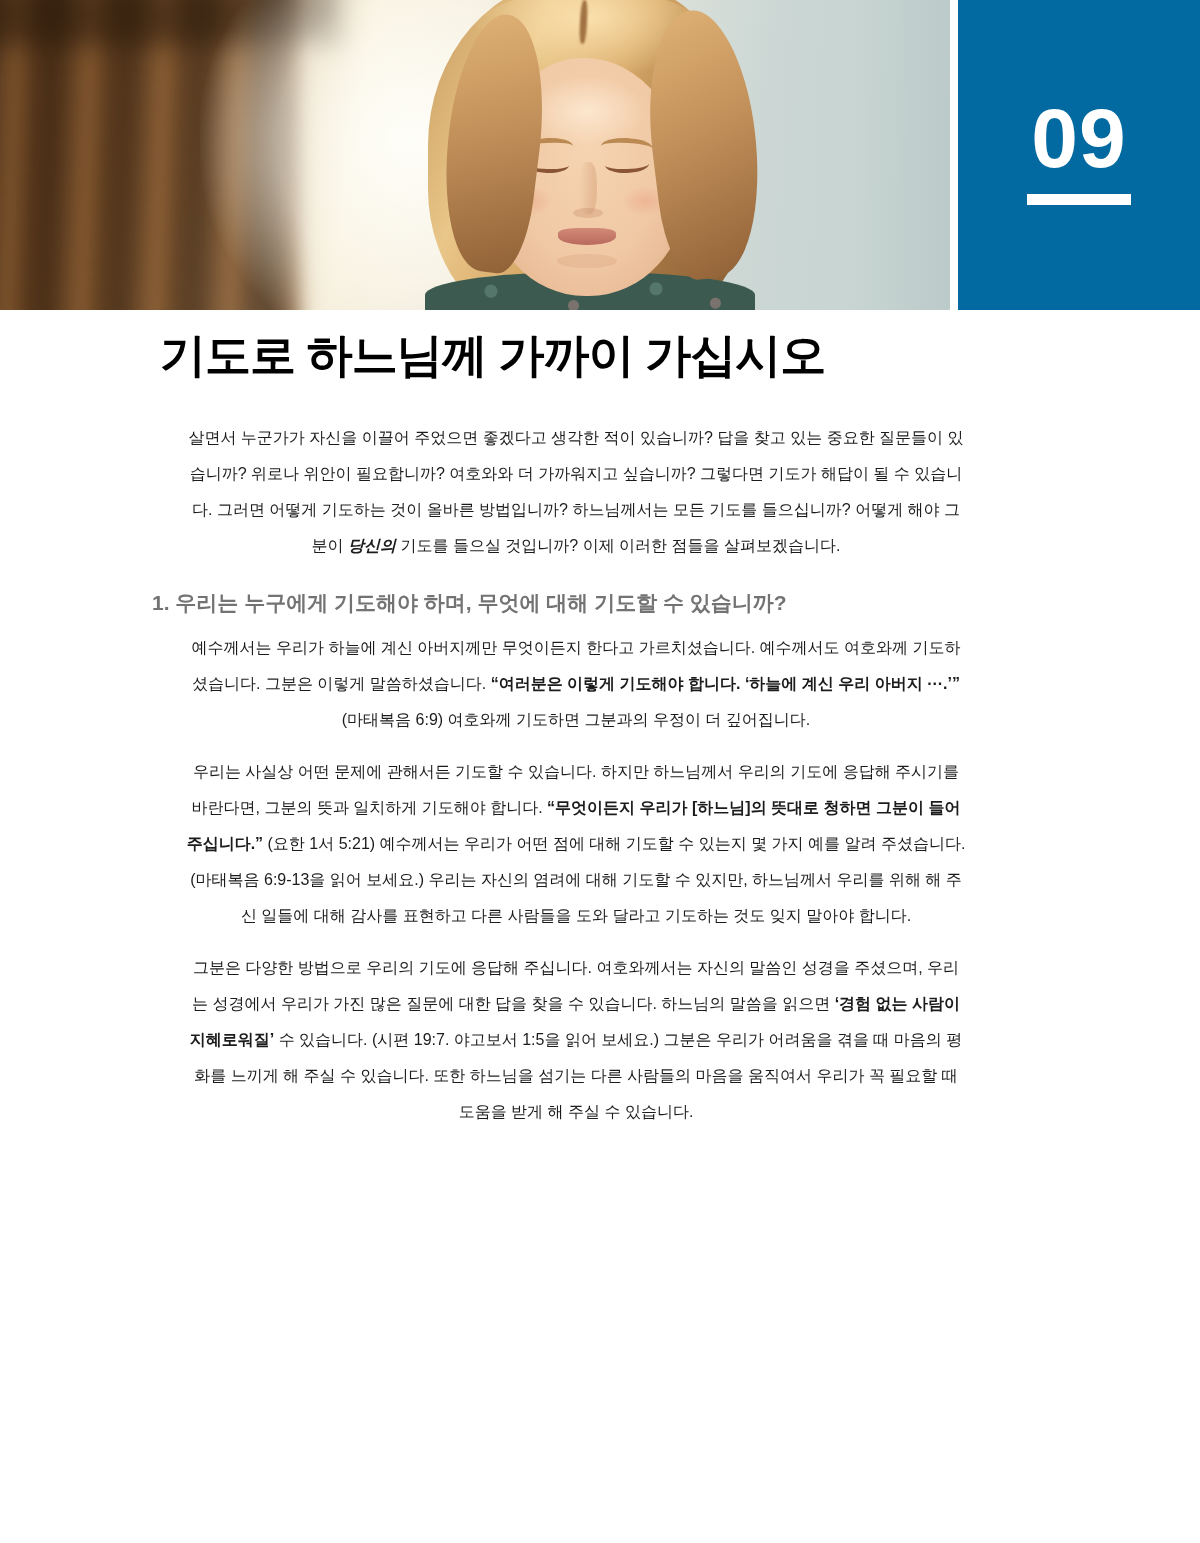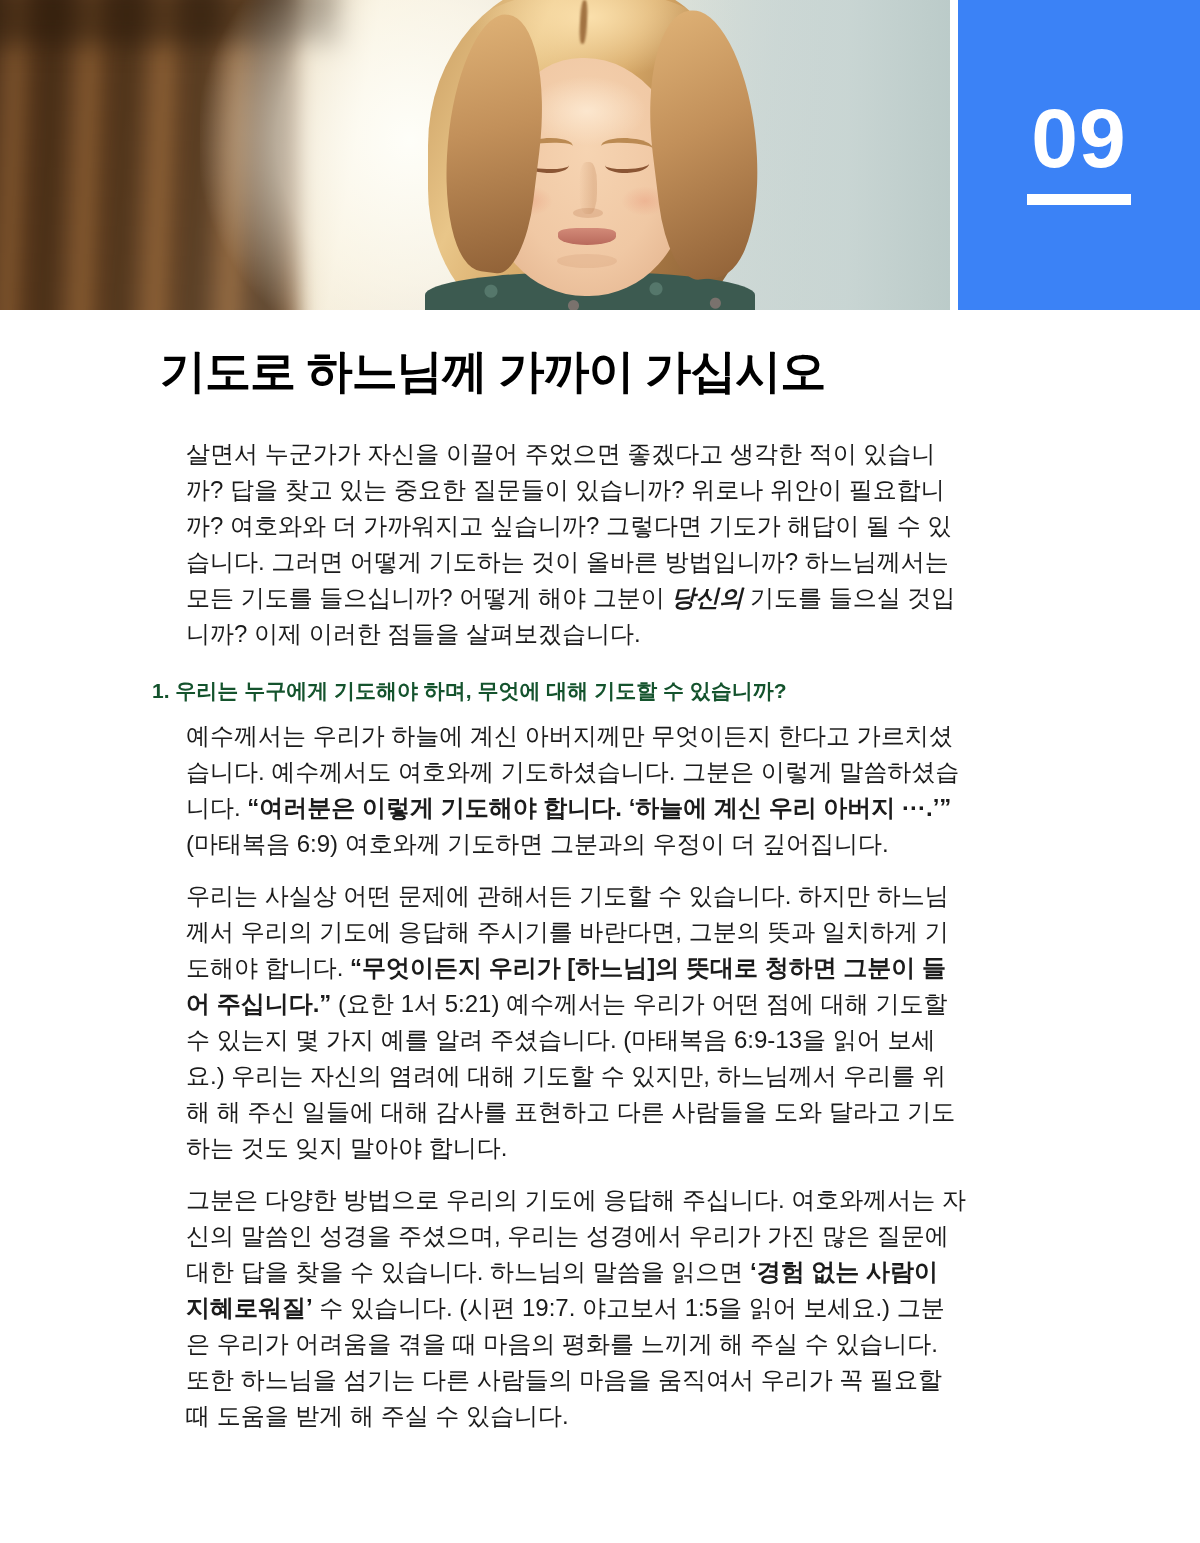--- a/index.html
+++ b/index.html
@@ -54,22 +54,22 @@
   .hair-part{position:absolute;left:580px;top:0px;width:7px;height:44px;background:#a27342;transform:rotate(3deg);border-radius:40%;filter:blur(1px);}
 
   .hero-badge{position:absolute;top:0;left:958px;width:242px;height:310px;}
   .lesson-number{position:absolute;top:96px;left:0;width:100%;text-align:center;
     font-size:84px;font-weight:700;color:#ffffff;line-height:1;letter-spacing:1px;}
   .lesson-underline{position:absolute;top:194px;left:50%;transform:translateX(-50%);
     width:104px;height:11px;background:#ffffff;}
 
   
   .article{position:absolute;top:310px;left:160px;width:806px;}
-  h1.page-title{margin:32px 0 34px 0;font-size:46px;line-height:1.3;font-weight:700;letter-spacing:-1px;color:#000000;}
-  .article p{margin:0 0 16px 26px;font-size:24px;line-height:36px;color:#1b1b1b;}
+  h1.page-title{margin:16px 0 34px 0;font-size:46px;line-height:1.3;font-weight:700;letter-spacing:-1px;color:#000000;}
+  .article p{margin:0 0 16px 26px;font-size:16px;line-height:36px;color:#1b1b1b;text-align:center;}
   .article h2{margin:26px 0 12px -8px;font-size:21px;line-height:30px;font-weight:700;color:#b08a28;}
   .seg-bold{font-weight:700;}
   .seg-bold-italic{font-weight:700;font-style:italic;}
 </style>
 </head>
 <body>
 
 <div class="page">
 
   <header class="hero">
@@ -95,33 +95,33 @@
         <div class="cheek left"></div>
         <div class="cheek right"></div>
         <div class="lips"></div>
         <div class="chin-shade"></div>
       </div>
       <div class="hair-front left"></div>
       <div class="hair-front right"></div>
       <div class="hair-part"></div>
     </div>
 
-    <div class="hero-badge" style="background:#3b82f6;">
+    <div class="hero-badge" style="background:#0369a1;">
       <div class="lesson-number">09</div>
       <div class="lesson-underline"></div>
     </div>
   </header>
 
   <main class="article">
     <h1 class="page-title">기도로 하느님께 가까이 가십시오</h1>
 
     <p><span>살면서 누군가가 자신을 이끌어 주었으면 좋겠다고 생각한 적이 있습니까? 답을 찾고 있는 중요한 질문들이 있습니까? 위로나 위안이 필요합니까? 여호와와 더 가까워지고 싶습니까? 그렇다면 기도가 해답이 될 수 있습니다. 그러면 어떻게 기도하는 것이 올바른 방법입니까? 하느님께서는 모든 기도를 들으십니까? 어떻게 해야 그분이 </span><span class="seg-bold-italic">당신의</span><span> 기도를 들으실 것입니까? 이제 이러한 점들을 살펴보겠습니다.</span></p>
 
     <section>
-      <h2 style="color: #14532d; margin-top: 24px;">1. 우리는 누구에게 기도해야 하며, 무엇에 대해 기도할 수 있습니까?</h2>
+      <h2 style="color: #737373; margin-top: 24px;">1. 우리는 누구에게 기도해야 하며, 무엇에 대해 기도할 수 있습니까?</h2>
       <p><span>예수께서는 우리가 하늘에 계신 아버지께만 무엇이든지 한다고 가르치셨습니다. 예수께서도 여호와께 기도하셨습니다. 그분은 이렇게 말씀하셨습니다. </span><span class="seg-bold">“여러분은 이렇게 기도해야 합니다. ‘하늘에 계신 우리 아버지 ···.’”</span><span> (마태복음 6:9) 여호와께 기도하면 그분과의 우정이 더 깊어집니다.</span></p>
       <p><span>우리는 사실상 어떤 문제에 관해서든 기도할 수 있습니다. 하지만 하느님께서 우리의 기도에 응답해 주시기를 바란다면, 그분의 뜻과 일치하게 기도해야 합니다. </span><span class="seg-bold">“무엇이든지 우리가 [하느님]의 뜻대로 청하면 그분이 들어 주십니다.”</span><span> (요한 1서 5:21) 예수께서는 우리가 어떤 점에 대해 기도할 수 있는지 몇 가지 예를 알려 주셨습니다. (마태복음 6:9-13을 읽어 보세요.) 우리는 자신의 염려에 대해 기도할 수 있지만, 하느님께서 우리를 위해 해 주신 일들에 대해 감사를 표현하고 다른 사람들을 도와 달라고 기도하는 것도 잊지 말아야 합니다.</span></p>
     </section>
 
     <section>
     </section>
 
     <section>
       <p><span>그분은 다양한 방법으로 우리의 기도에 응답해 주십니다. 여호와께서는 자신의 말씀인 성경을 주셨으며, 우리는 성경에서 우리가 가진 많은 질문에 대한 답을 찾을 수 있습니다. 하느님의 말씀을 읽으면 </span><span class="seg-bold">‘경험 없는 사람이 지혜로워질’</span><span> 수 있습니다. (시편 19:7. 야고보서 1:5을 읽어 보세요.) 그분은 우리가 어려움을 겪을 때 마음의 평화를 느끼게 해 주실 수 있습니다. 또한 하느님을 섬기는 다른 사람들의 마음을 움직여서 우리가 꼭 필요할 때 도움을 받게 해 주실 수 있습니다.</span></p>
     </section>

